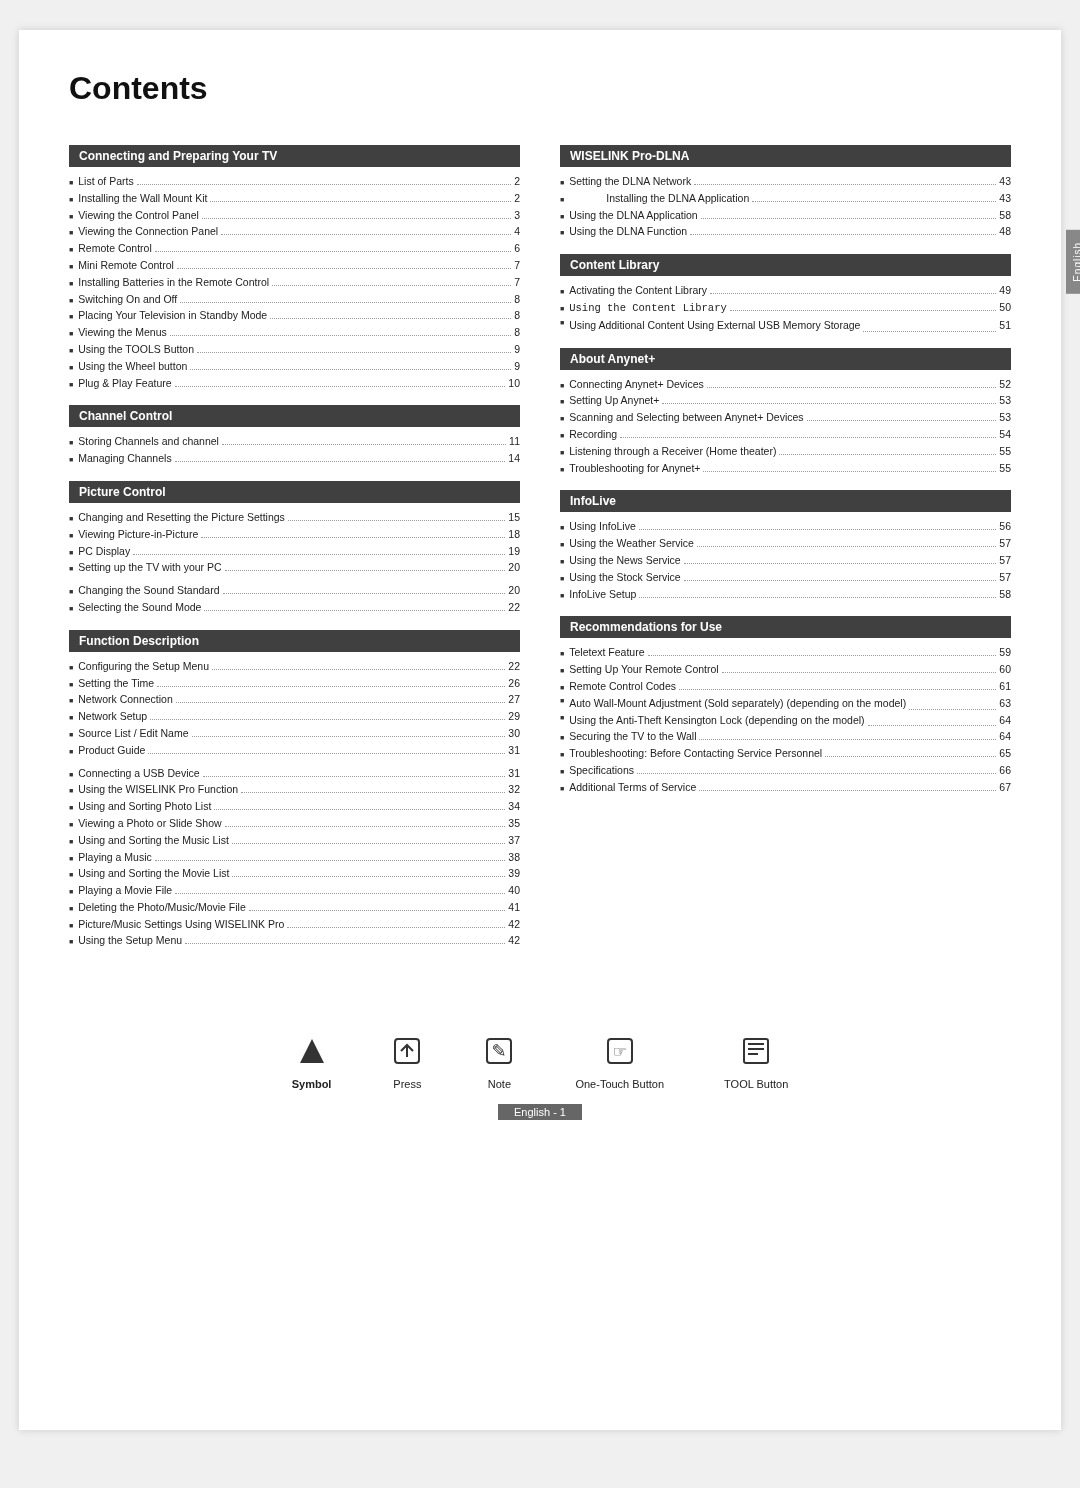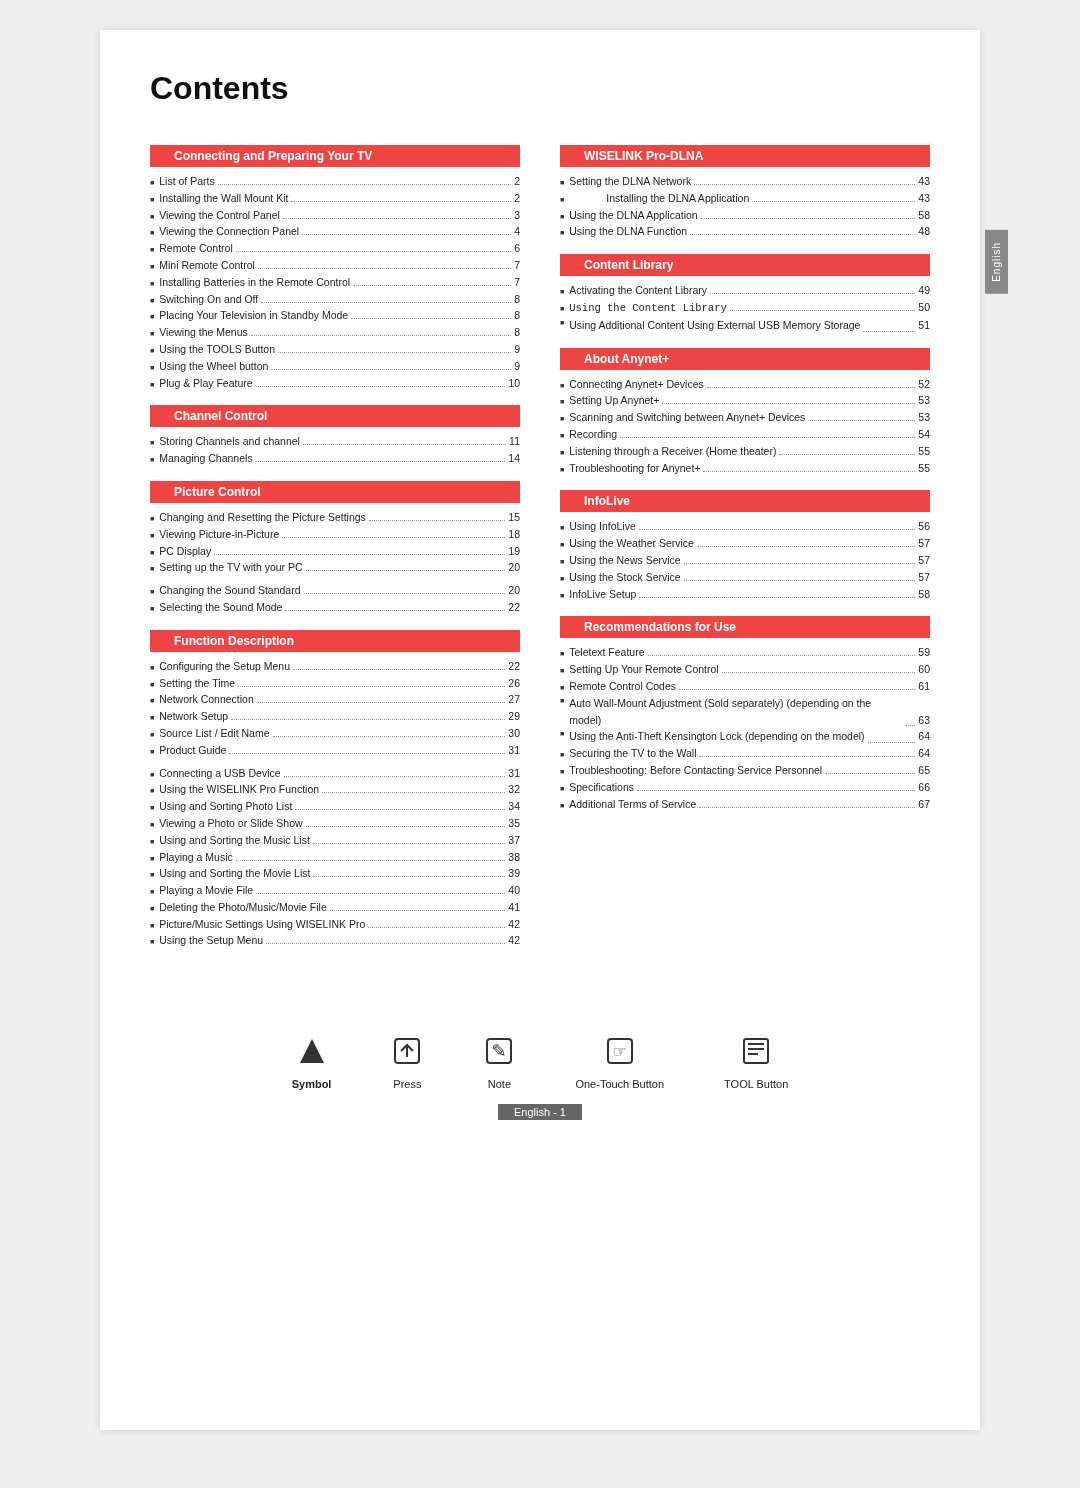--- a/index.html
+++ b/index.html
@@ -6,21 +6,21 @@
     body {
       width: 1080px;
       min-height: 1488px;
       background: #f0f0f0;
       font-family: Arial, sans-serif;
       font-size: 11px;
       color: #222;
       position: relative;
     }
     .page {
-      width: 880px;
+      width: 1042px;
       min-height: 1400px;
       background: #fff;
       margin: 30px auto;
       padding: 40px 50px 40px 50px;
       position: relative;
       box-shadow: 0 0 8px rgba(0,0,0,0.15);
     }
     .side-tab {
       position: absolute;
       right: -28px;
@@ -41,25 +41,25 @@
       color: #111;
     }
     .two-col {
       display: flex;
       gap: 40px;
     }
     .col {
       flex: 1;
     }
     .section-header {
-      background: #ef4444;
+      background: #404040;
       color: #fff;
       font-size: 12px;
       font-weight: bold;
-      padding: 4px 24px;
+      padding: 4px 10px;
       margin-bottom: 6px;
       margin-top: 14px;
     }
     .toc-list {
       list-style: none;
       margin-bottom: 6px;
     }
     .toc-list li {
       display: flex;
       align-items: baseline;
@@ -490,21 +490,21 @@
           </li>
           <li>
             <span class="toc-item-text">
               <span style="flex-shrink: 1;">Setting Up Anynet+</span>
               <span class="toc-dots"></span>
               <span class="toc-page">53</span>
             </span>
           </li>
           <li>
             <span class="toc-item-text">
-              <span style="flex-shrink: 1;">Scanning and Switching between Anynet+ Devices</span>
+              <span style="flex-shrink: 1;">Scanning and Selecting between Anynet+ Devices</span>
               <span class="toc-dots"></span>
               <span class="toc-page">53</span>
             </span>
           </li>
           <li>
             <span class="toc-item-text">
               <span style="flex-shrink: 1;">Recording</span>
               <span class="toc-dots"></span>
               <span class="toc-page">54</span>
             </span>

